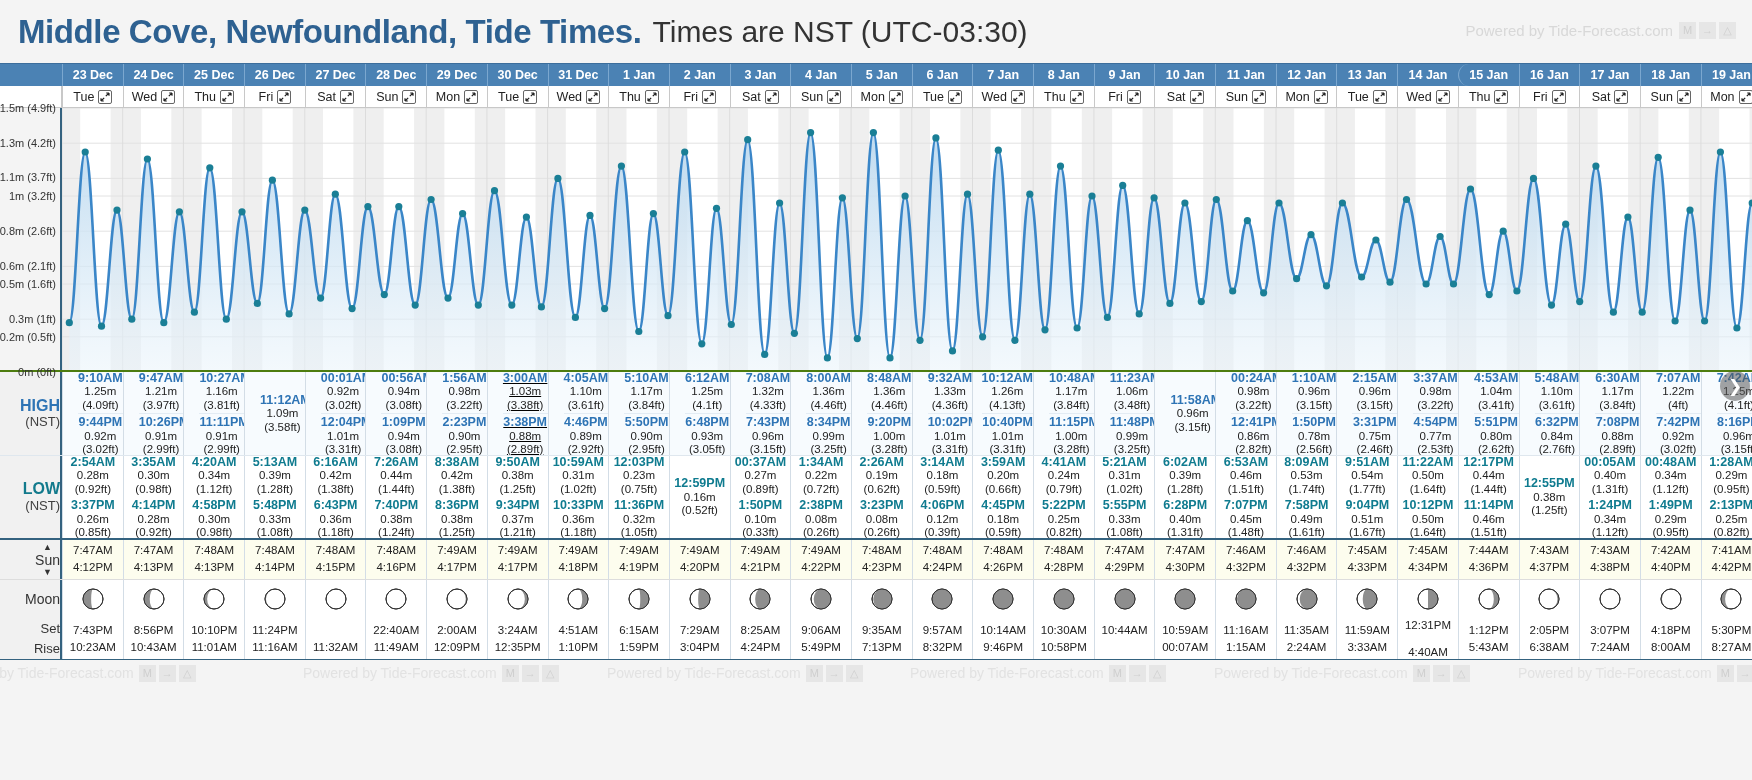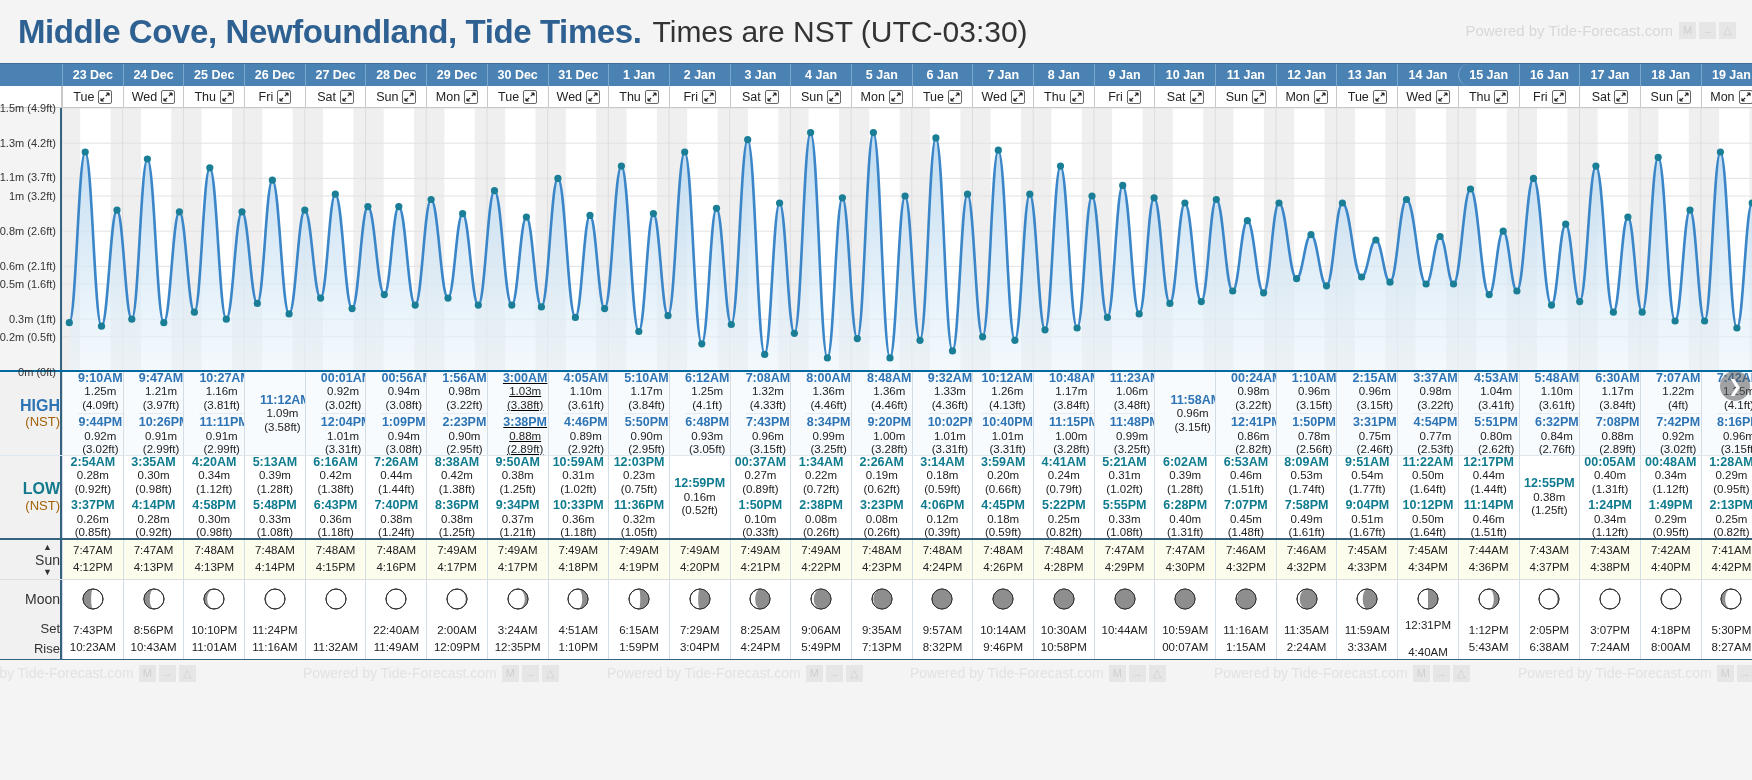--- a/index.html
+++ b/index.html
@@ -106,21 +106,21 @@
     position: relative;
     flex: 0 0 14px;
   }
   .expand-ic svg { position:absolute; left:1px; top:1px; }
 
   
   .chart-wrap {
     display: flex;
     height: 264px;
     background: #fff;
-    border-bottom: 2px solid #0369a1;
+    border-bottom: 2px solid #4d7c0f;
   }
   .yaxis {
     width: 62px;
     flex: 0 0 62px;
     position: relative;
     background: #f4f4f4;
     border-right: 2px solid #34627f;
   }
   .ytick {
     position: absolute;
@@ -146,21 +146,21 @@
     background: #f1f1f1;
     border-right: 2px solid #34627f;
     display: flex; flex-direction: column;
     align-items: flex-end; justify-content: center;
     font-size: 14px;
     color: #333;
     line-height: 1.15;
   }
   .rowlabel .lbl-hi { color:#2e74b5; font-weight:bold; font-size:16px;}
   .rowlabel .lbl-lo { color:#127a8c; font-weight:bold; font-size:16px;}
-  .rowlabel .lbl-tz { color:#a16207; font-size:13px;}
+  .rowlabel .lbl-tz { color:#404040; font-size:13px;}
   .rowlabel .lbl-plain { font-size: 14px; color:#333; }
 
   .hi-row { height: 84px; border-bottom:1px solid #dfe7ee; }
   .lo-row { height: 84px; border-bottom:2px solid #34627f; }
 
   .daycol {
     flex: 0 0 auto;
     border-left: 1px solid #d3dde6;
     display: flex;
     flex-direction: column;

